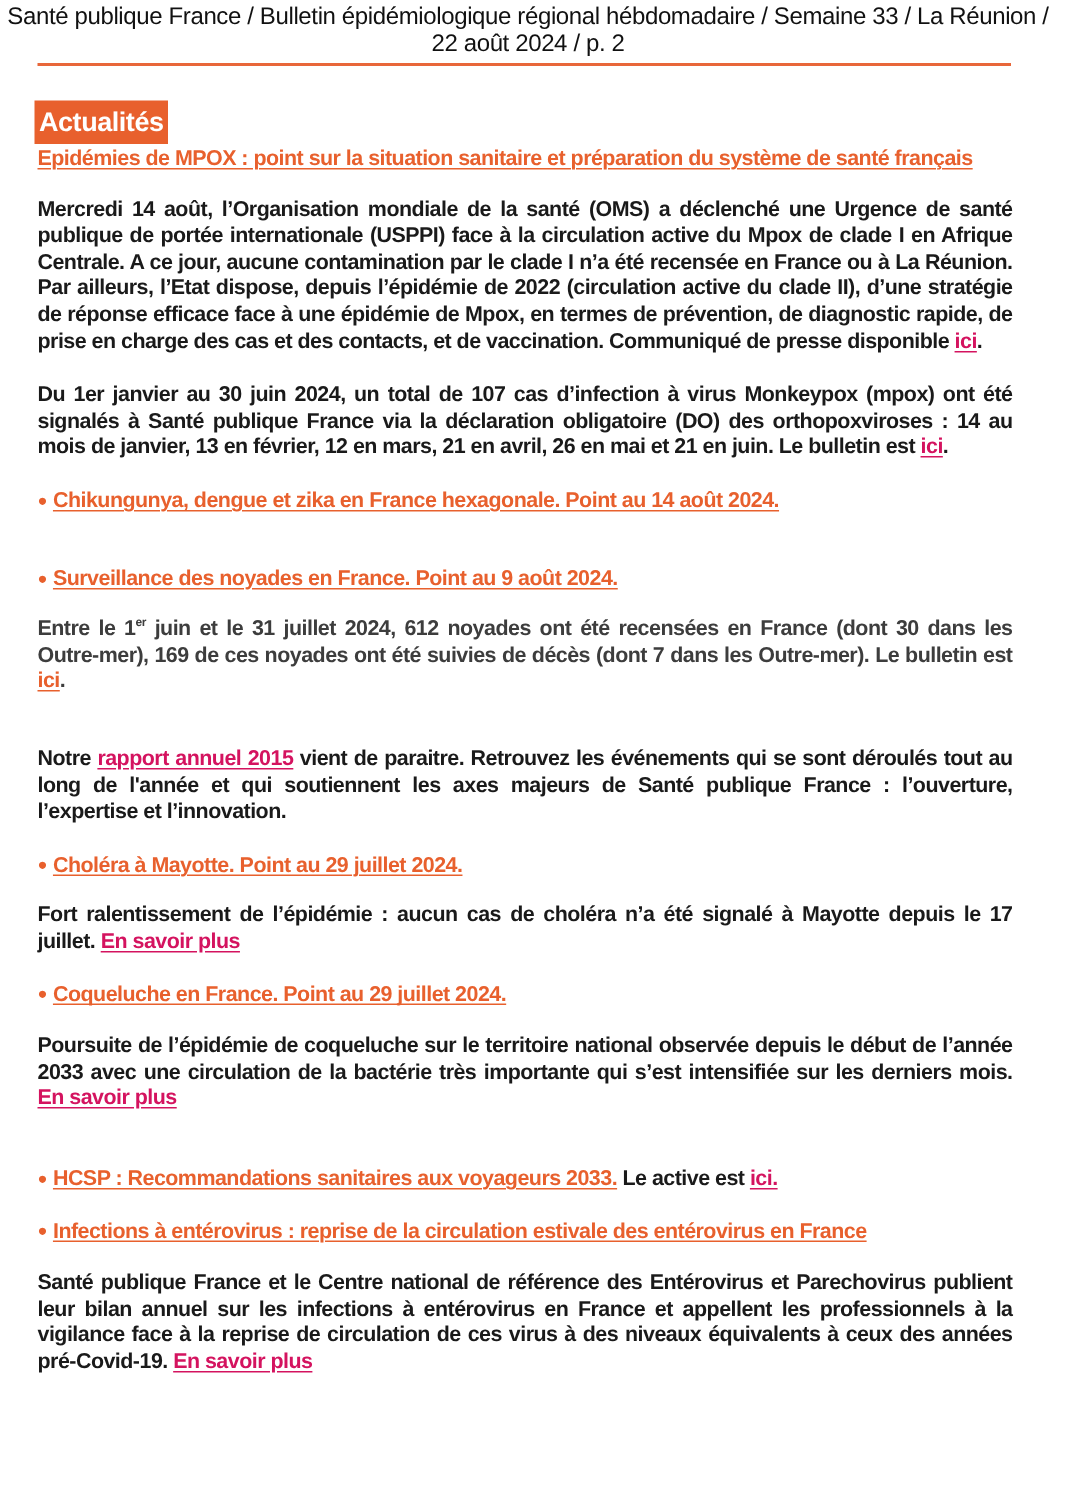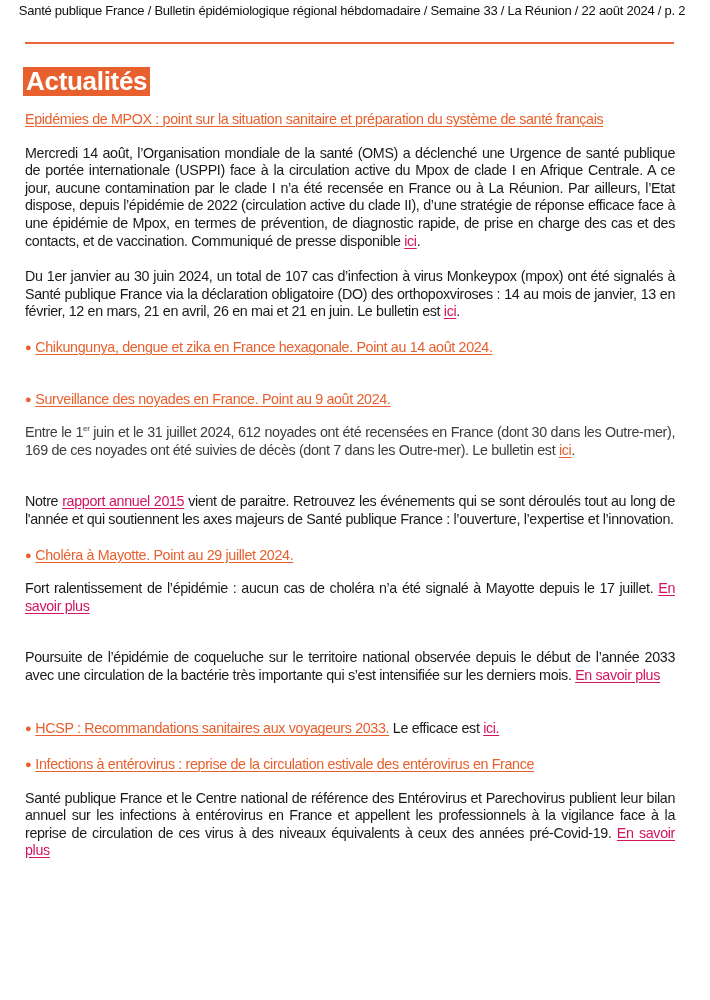--- a/index.html
+++ b/index.html
@@ -2,33 +2,33 @@
 <html><head>
 <meta charset="utf-8">
 <style>
   html, body { margin: 0; padding: 0; background: #ffffff; }
   body {
     width: 710px; height: 1000px; overflow: hidden; position: relative;
     font-family: "Liberation Sans", sans-serif; color: #1a1a1a;
   }
   .page-header {
     position: absolute; top: 3px; left: 0; width: 704px; text-align: center;
-    font-size: 13px; letter-spacing: -0.25px; color: #111;
+    font-size: 16px; letter-spacing: -0.25px; color: #111;
   }
   .header-rule {
     position: absolute; top: 42px; left: 25px; width: 649px; height: 2px; background: #e8673a;
   }
   .section-title {
     position: absolute; top: 67px; left: 23px;
     background: #e8602d; color: #fff; font-weight: bold;
-    font-size: 26px; padding: 0 3px; line-height: 29px; letter-spacing: -0.3px;
+    font-size: 18px; padding: 0 3px; line-height: 29px; letter-spacing: -0.3px;
   }
   .content {
-    position: absolute; top: 111px; left: 25px; width: 650px;
-    font-size: 14.3px; line-height: 17.6px; letter-spacing: -0.35px;
+    position: absolute; top: 98px; left: 25px; width: 650px;
+    font-size: 14.3px; line-height: 17.6px; letter-spacing: -0.35px; font-weight: bold;
   }
   .content p { margin: 0; }
   .just { text-align: justify; }
   .heading-link {
     color: #e8602d; text-decoration: underline; text-underline-offset: 2px;
     text-decoration-thickness: 1px;
   }
   .bullet { color: #e8602d; font-size: 11px; vertical-align: 1px; margin-right: 4px; }
   .pink-link {
     color: #d4135f; text-decoration: underline; text-underline-offset: 2px;
@@ -67,25 +67,26 @@
 
   <div class="gap-h"></div>
   <p class="just"><span>Notre </span><a class="pink-link">rapport annuel 2015</a><span> vient de paraitre. Retrouvez les événements qui se sont déroulés tout au long de l'année et qui soutiennent les axes majeurs de Santé publique France : l’ouverture, l’expertise et l’innovation.</span></p>
   <div class="gap-b"></div>
 
   <p><span class="bullet">●</span><a class="heading-link">Choléra à Mayotte. Point au 29 juillet 2024.</a></p>
   <div class="gap-h"></div>
   <p class="just"><span>Fort ralentissement de l’épidémie : aucun cas de choléra n’a été signalé à Mayotte depuis le 17 juillet. </span><a class="pink-link">En savoir plus</a></p>
   <div class="gap-b"></div>
 
+  <p><span class="bullet">●</span><a class="heading-link">Coqueluche en France. Point au 29 juillet 2024.</a></p>
   <div class="gap-h"></div>
   <p class="just"><span>Poursuite de l’épidémie de coqueluche sur le territoire national observée depuis le début de l’année 2033 avec une circulation de la bactérie très importante qui s’est intensifiée sur les derniers mois. </span><a class="pink-link">En savoir plus</a></p>
   <div class="gap-b"></div>
 
   <div class="gap-b"></div>
 
-  <p><span class="bullet">●</span><a class="heading-link">HCSP : Recommandations sanitaires aux voyageurs 2033.</a><span> Le efficace est </span><a class="pink-link">ici.</a></p>
+  <p><span class="bullet">●</span><a class="heading-link">HCSP : Recommandations sanitaires aux voyageurs 2033.</a><span> Le active est </span><a class="pink-link">ici.</a></p>
   <div class="gap-b"></div>
 
   <p><span class="bullet">●</span><a class="heading-link">Infections à entérovirus : reprise de la circulation estivale des entérovirus en France</a></p>
   <div class="gap-h"></div>
   <p class="just"><span>Santé publique France et le Centre national de référence des Entérovirus et Parechovirus publient leur bilan annuel sur les infections à entérovirus en France et appellent les professionnels à la vigilance face à la reprise de circulation de ces virus à des niveaux équivalents à ceux des années pré-Covid-19. </span><a class="pink-link">En savoir plus</a></p>
 </div>
 
 </body></html>

